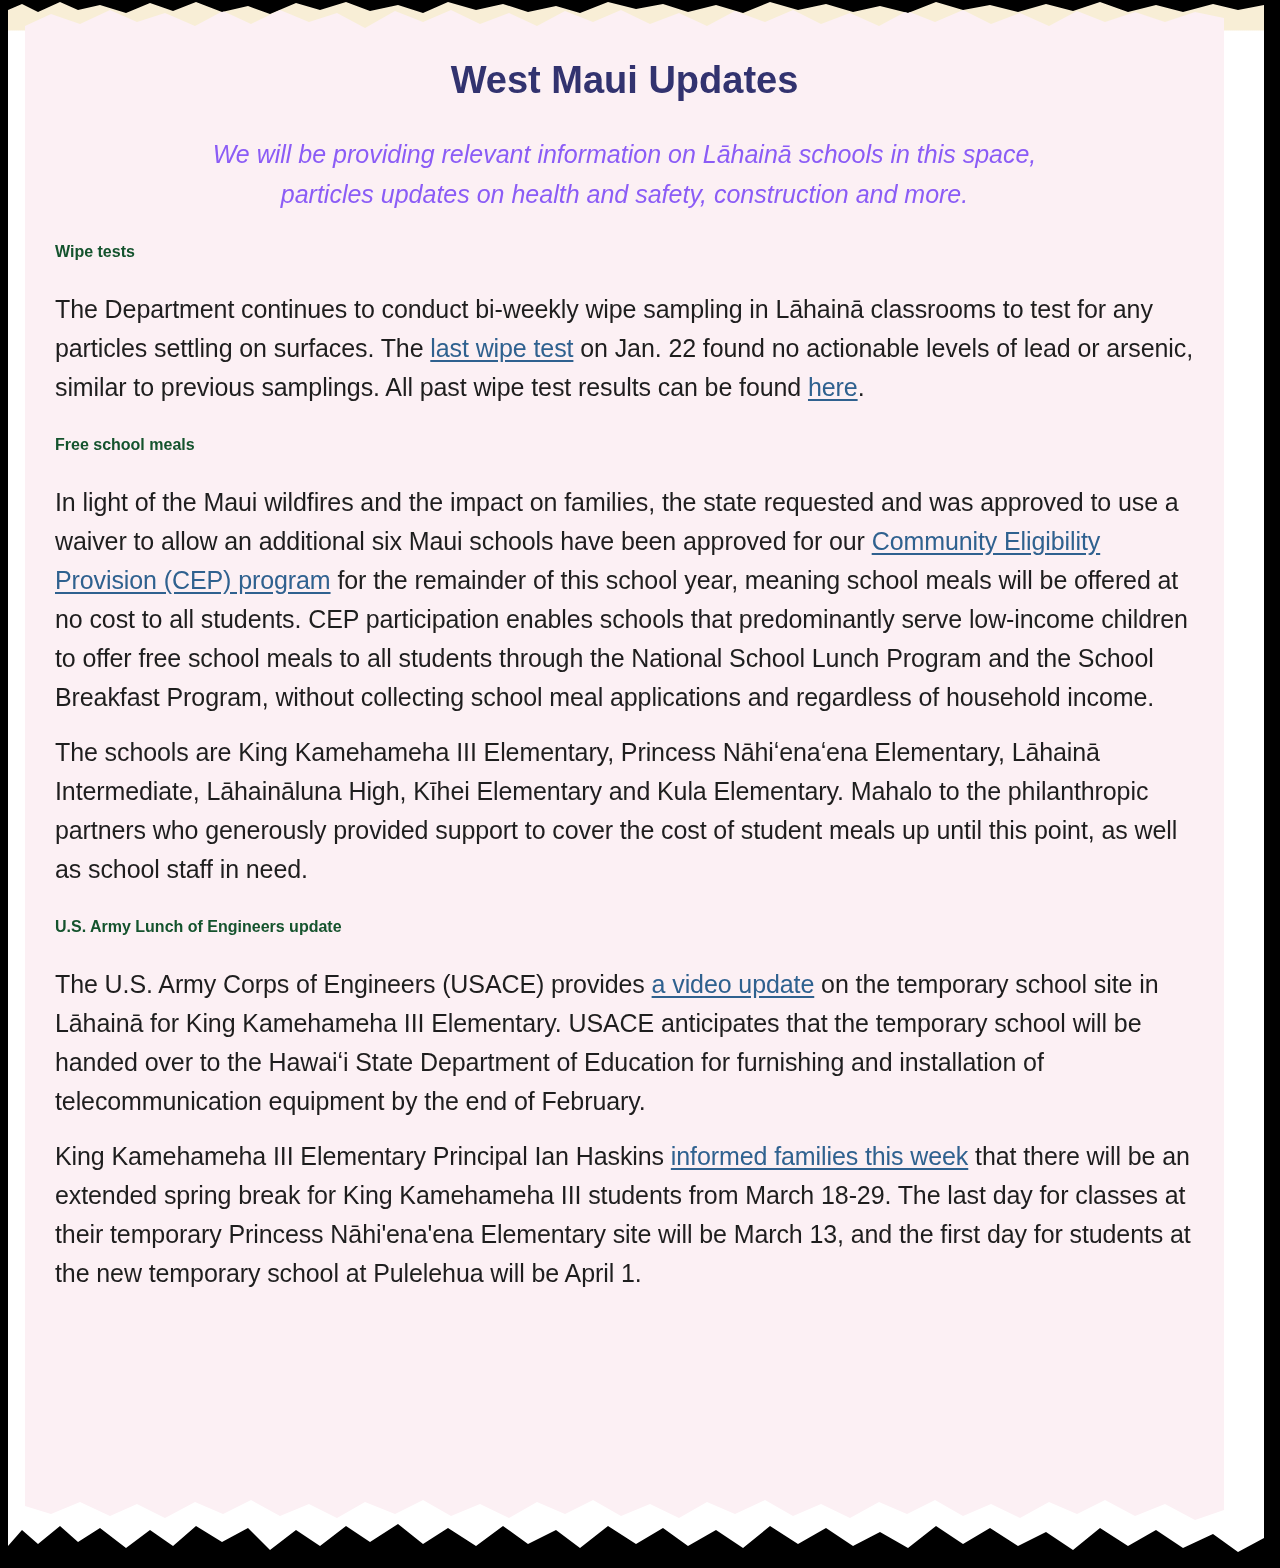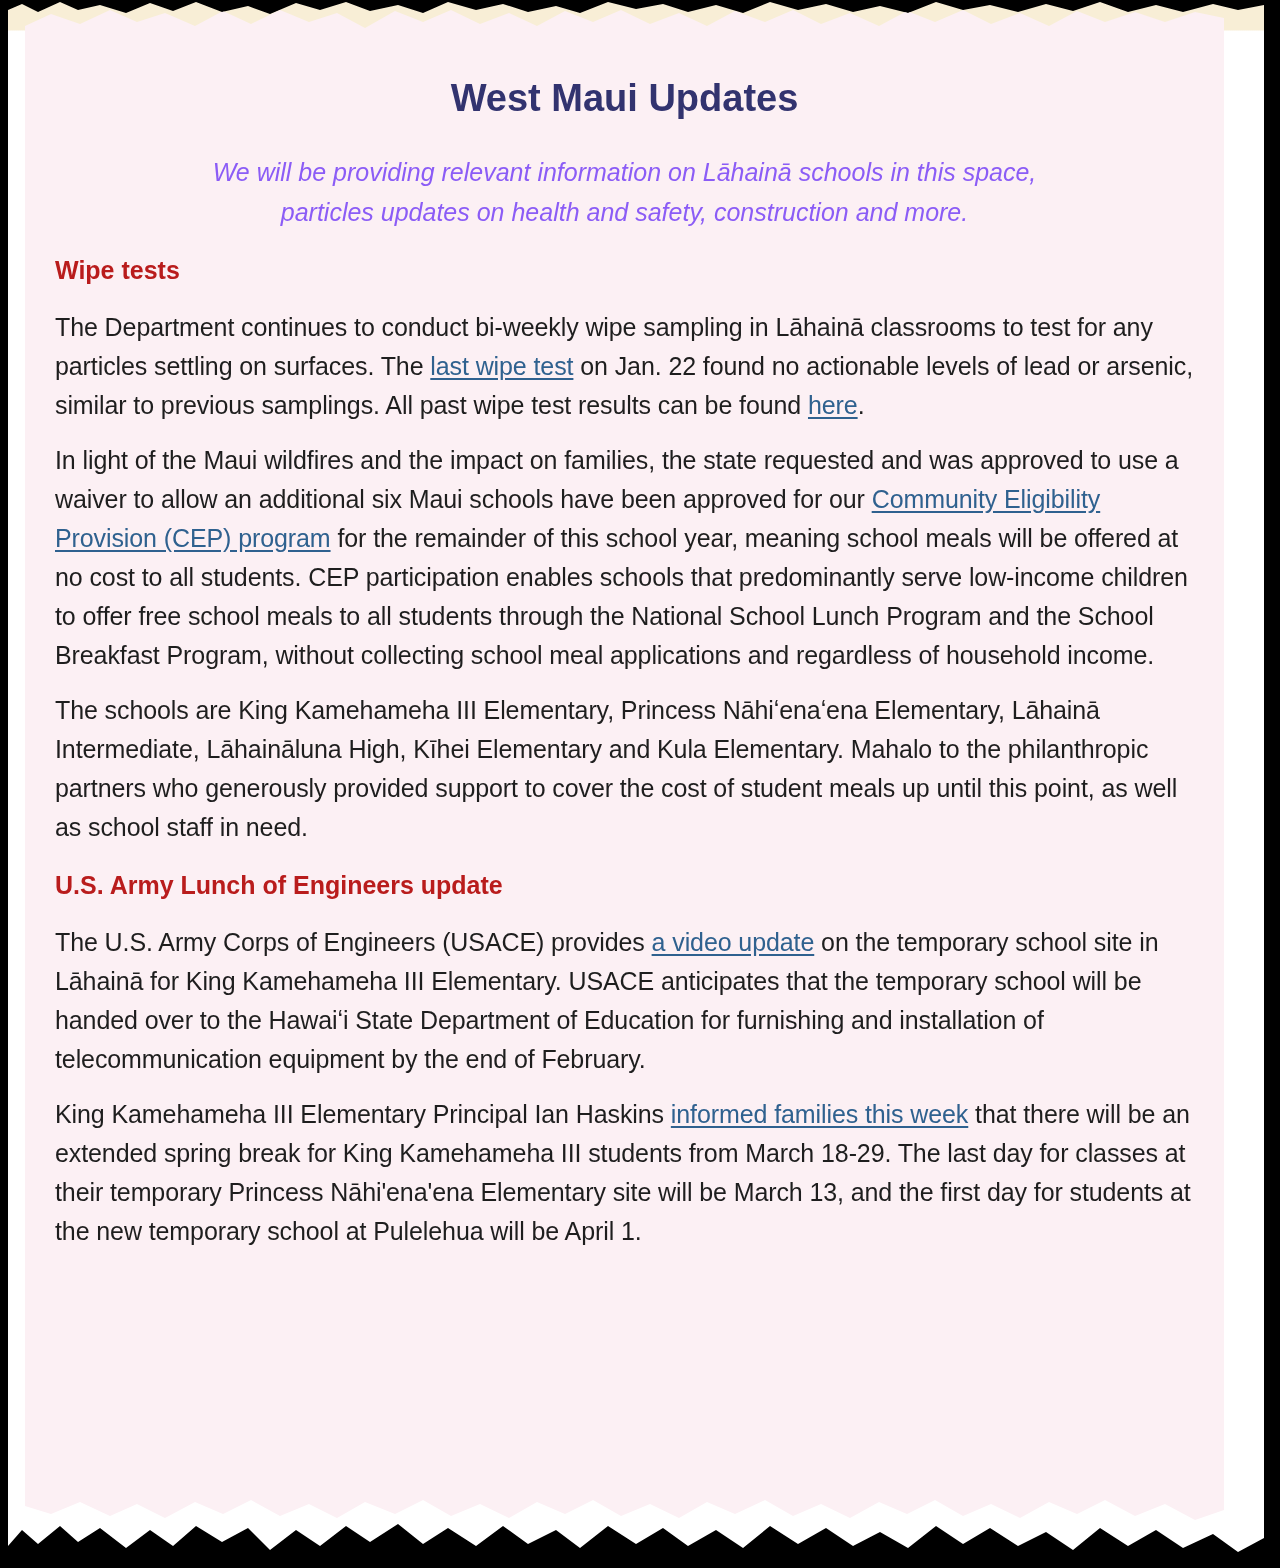--- a/index.html
+++ b/index.html
@@ -26,21 +26,21 @@
     background: linear-gradient(180deg, #f8eed6 0px, #f8eed6 30px, #ffffff 31px, #ffffff 100%);
     clip-path: polygon(0px 10px, 14px 4px, 30px 12px, 52px 2px, 70px 10px, 92px 5px, 118px 13px, 142px 3px, 165px 11px, 188px 2px, 214px 12px, 240px 6px, 262px 14px, 288px 3px, 312px 10px, 338px 2px, 362px 11px, 390px 5px, 415px 13px, 440px 2px, 468px 10px, 495px 4px, 520px 12px, 548px 6px, 572px 13px, 600px 2px, 628px 9px, 655px 4px, 680px 12px, 708px 5px, 735px 13px, 762px 2px, 790px 10px, 818px 4px, 845px 12px, 872px 6px, 900px 13px, 928px 2px, 955px 10px, 982px 5px, 1010px 12px, 1038px 4px, 1065px 11px, 1092px 2px, 1120px 12px, 1148px 5px, 1175px 12px, 1205px 4px, 1230px 10px, 1256px 5px, 1256px 1538px, 1230px 1552px, 1205px 1534px, 1175px 1548px, 1148px 1530px, 1120px 1546px, 1092px 1528px, 1065px 1550px, 1038px 1532px, 1010px 1546px, 982px 1528px, 955px 1544px, 928px 1526px, 900px 1548px, 872px 1532px, 845px 1546px, 818px 1528px, 790px 1544px, 762px 1526px, 735px 1548px, 708px 1530px, 680px 1546px, 655px 1528px, 628px 1544px, 600px 1526px, 572px 1548px, 548px 1530px, 520px 1544px, 495px 1526px, 468px 1546px, 440px 1528px, 415px 1544px, 390px 1524px, 362px 1542px, 338px 1526px, 312px 1546px, 288px 1530px, 262px 1550px, 240px 1528px, 214px 1542px, 188px 1526px, 165px 1546px, 142px 1530px, 118px 1548px, 92px 1528px, 70px 1542px, 52px 1526px, 30px 1544px, 14px 1530px, 0px 1546px);
   }
   .content {
     position: absolute;
     left: 17px;
     top: 0;
     width: 1199px;
     height: 1568px;
     box-sizing: border-box;
-    padding: 76px 30px 0 30px;
+    padding: 58px 30px 0 30px;
     background: #fcf0f4;
     color: #1e1e1e;
     clip-path: polygon(0px 26px, 26px 14px, 55px 24px, 85px 10px, 112px 22px, 140px 13px, 170px 26px, 198px 11px, 226px 24px, 255px 10px, 284px 22px, 312px 13px, 340px 28px, 370px 11px, 398px 22px, 426px 10px, 455px 24px, 484px 13px, 512px 26px, 540px 11px, 568px 22px, 596px 10px, 625px 24px, 654px 13px, 682px 26px, 710px 11px, 740px 22px, 768px 10px, 796px 24px, 825px 13px, 854px 26px, 882px 11px, 910px 22px, 938px 10px, 966px 24px, 995px 13px, 1024px 26px, 1052px 11px, 1080px 22px, 1110px 12px, 1140px 22px, 1170px 12px, 1199px 18px, 1199px 1510px, 1170px 1520px, 1140px 1504px, 1110px 1516px, 1080px 1500px, 1052px 1514px, 1024px 1502px, 995px 1518px, 966px 1504px, 938px 1516px, 910px 1500px, 882px 1514px, 854px 1502px, 825px 1518px, 796px 1504px, 768px 1516px, 740px 1500px, 710px 1514px, 682px 1502px, 654px 1518px, 625px 1504px, 596px 1516px, 568px 1500px, 540px 1514px, 512px 1502px, 484px 1518px, 455px 1504px, 426px 1516px, 398px 1500px, 370px 1514px, 340px 1502px, 312px 1518px, 284px 1504px, 255px 1516px, 226px 1500px, 198px 1514px, 170px 1502px, 140px 1518px, 112px 1504px, 85px 1516px, 55px 1502px, 26px 1514px, 0px 1506px);
   }
   h1.page-title {
     margin: 0 0 30px 0;
     font-size: 38px;
     line-height: 1.2;
     font-weight: 700;
     text-align: center;
@@ -48,25 +48,25 @@
   }
   .subtitle {
     font-size: 25px;
     font-style: italic;
     line-height: 40px;
     text-align: center;
     margin: 0 0 10px 0;
     color: #8b5cf6;
   }
   h3.section-heading {
-    font-size: 25px;
+    font-size: 16px;
     line-height: 32px;
     font-weight: 700;
     margin: 22px 0;
-    color: #b91c1c;
+    color: #14532d;
   }
   p.body {
     font-size: 25px;
     line-height: 39px;
     margin: 16px 0;
     color: #1e1e1e;
     letter-spacing: -0.1px;
   }
   a.link {
     color: #2f618f;
@@ -88,20 +88,21 @@
         <div>We will be providing relevant information on Lāhainā schools in this space,</div>
         <div>particles updates on health and safety, construction and more.</div>
       </div>
 
       <section>
         <h3 class="section-heading">Wipe tests</h3>
         <p class="body"><span>The Department continues to conduct bi-weekly wipe sampling in Lāhainā classrooms to test for any particles settling on surfaces. The </span><a class="link" href="#">last wipe test</a><span> on Jan. 22 found no actionable levels of lead or arsenic, similar to previous samplings. All past wipe test results can be found </span><a class="link" href="#">here</a><span>.</span></p>
       </section>
 
       <section>
+        <h3 class="section-heading">Free school meals</h3>
         <p class="body"><span>In light of the Maui wildfires and the impact on families, the state requested and was approved to use a waiver to allow an additional six Maui schools have been approved for our </span><a class="link" href="#">Community Eligibility Provision (CEP) program</a><span> for the remainder of this school year, meaning school meals will be offered at no cost to all students. CEP participation enables schools that predominantly serve low-income children to offer free school meals to all students through the National School Lunch Program and the School Breakfast Program, without collecting school meal applications and regardless of household income.</span></p>
         <p class="body"><span>The schools are King Kamehameha III Elementary, Princess Nāhiʻenaʻena Elementary, Lāhainā Intermediate, Lāhaināluna High, Kīhei Elementary and Kula Elementary. Mahalo to the philanthropic partners who generously provided support to cover the cost of student meals up until this point, as well as school staff in need.</span></p>
       </section>
 
       <section>
         <h3 class="section-heading">U.S. Army Lunch of Engineers update</h3>
         <p class="body"><span>The U.S. Army Corps of Engineers (USACE) provides </span><a class="link" href="#">a video update</a><span> on the temporary school site in Lāhainā for King Kamehameha III Elementary. USACE anticipates that the temporary school will be handed over to the Hawaiʻi State Department of Education for furnishing and installation of telecommunication equipment by the end of February.</span></p>
       </section>
 
       <section>

